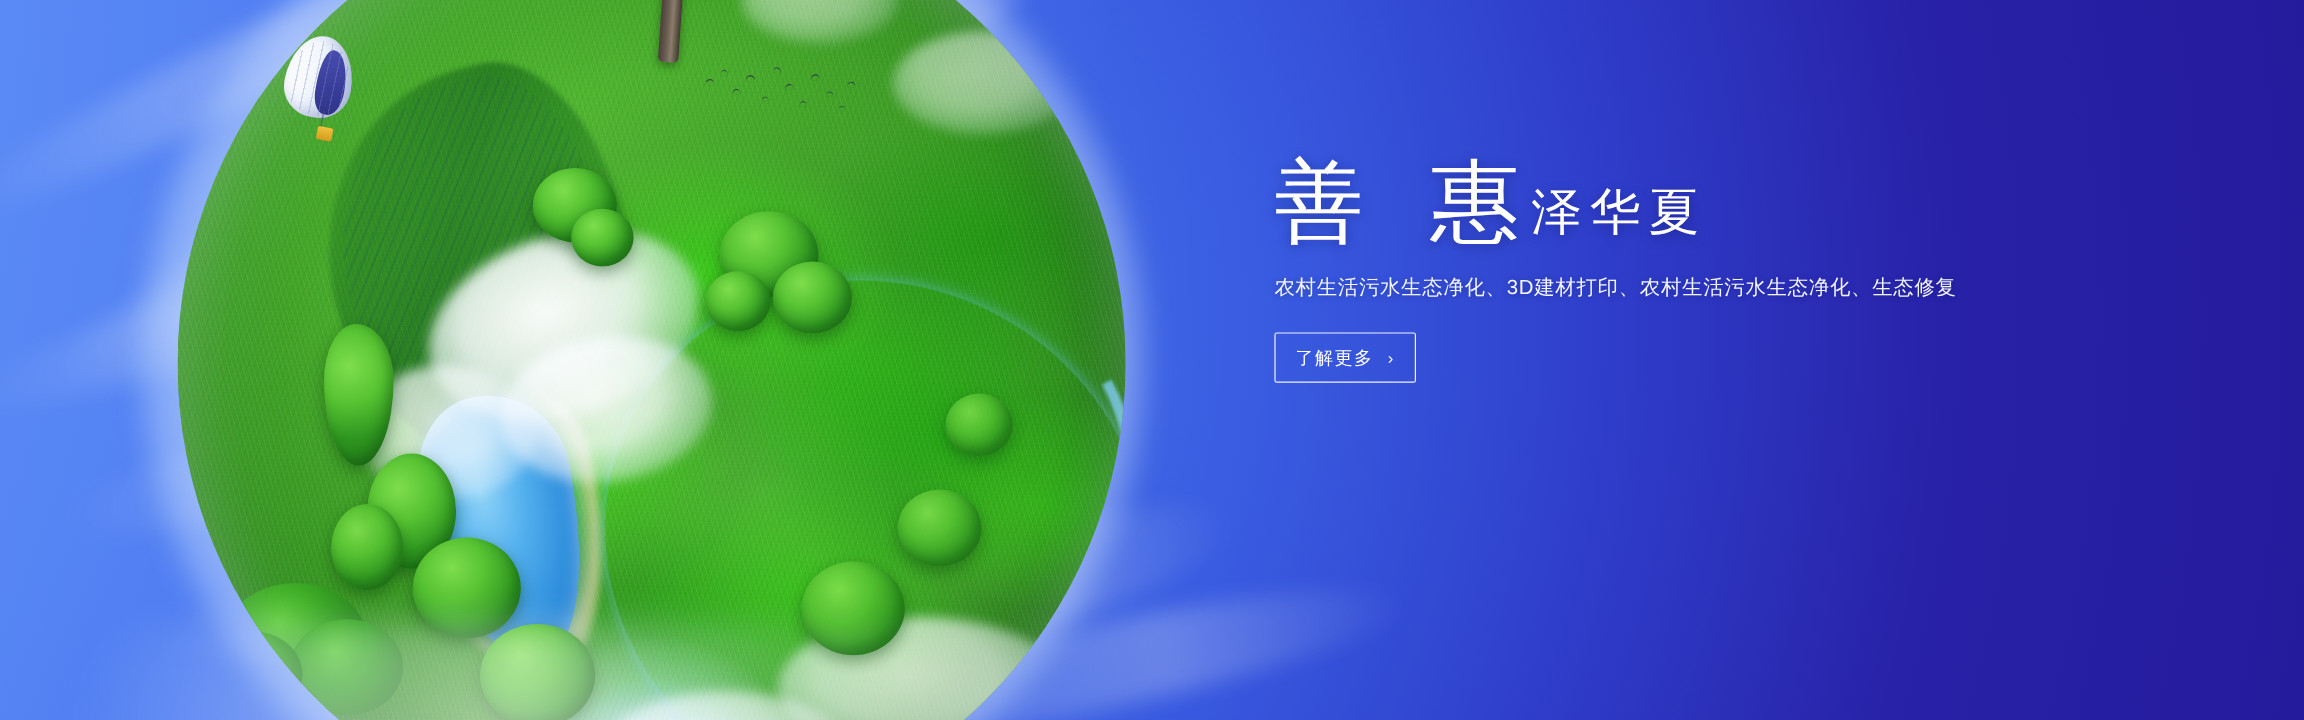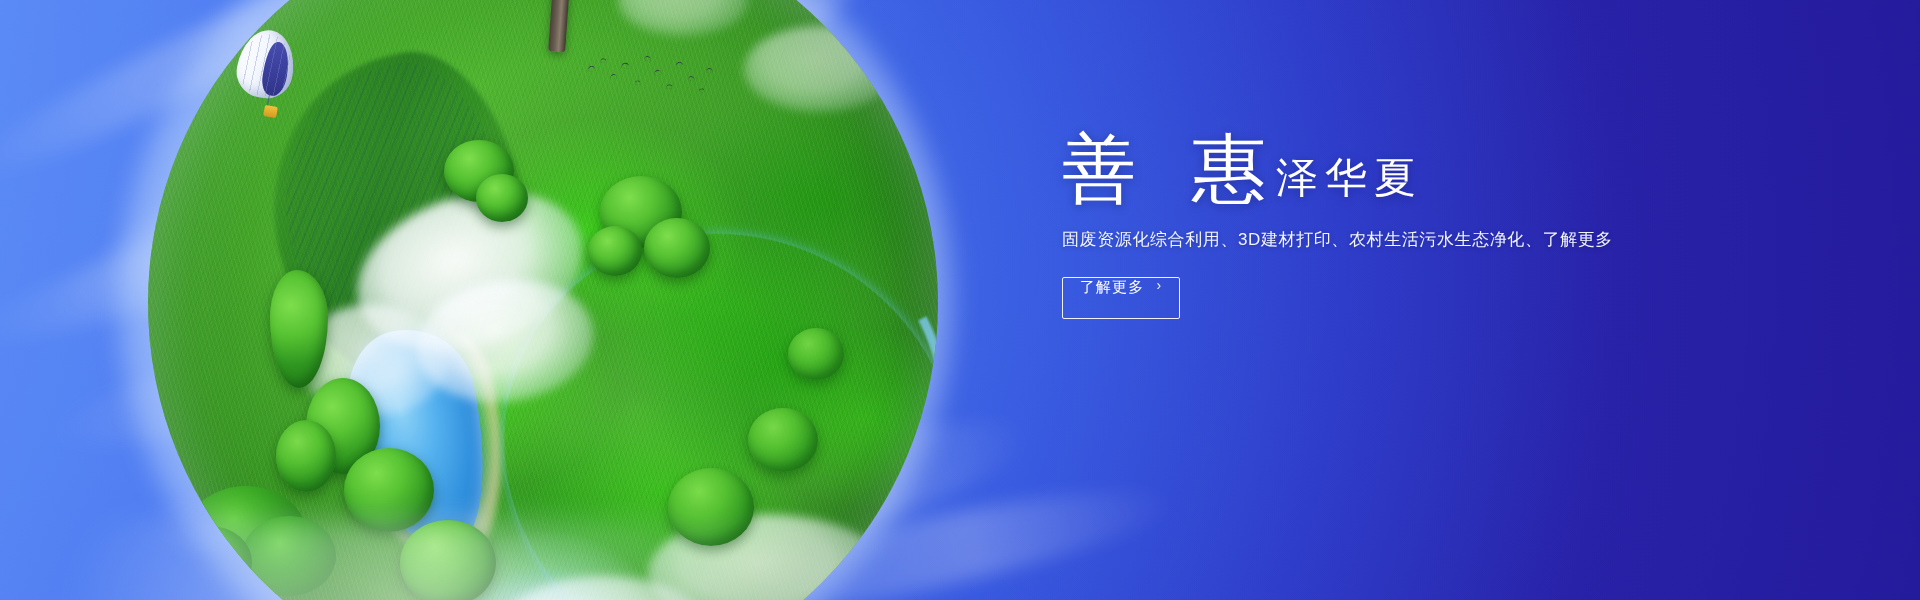--- a/index.html
+++ b/index.html
@@ -375,21 +375,21 @@
     font-size: 17px;
     font-weight: 400;
     letter-spacing: .6px;
     white-space: nowrap;
     text-shadow: 0 1px 5px rgba(10,12,70,.3);
   }
 
   .cta {
     margin-top: 26px;
     display: inline-flex;
-    align-items: flex-start;
+    align-items: center;
     justify-content: center;
     gap: 12px;
     width: 118px;
     height: 42px;
     padding: 0 10px;
     border: 1px solid rgba(255,255,255,.92);
     border-radius: 2px;
     background: transparent;
     color: #ffffff;
     font-size: 15px;
@@ -501,21 +501,21 @@
   <div class="content">
 
     <div class="headline">
       <span class="hl-big">善</span>
       <span class="hl-gap"></span>
       <span class="hl-big">惠</span>
       <span class="hl-small">泽华夏</span>
     </div>
 
 
-    <div class="desc">固废资源化综合利用、3D建材打印、农村生活污水生态净化、了解更多</div>
+    <div class="desc">农村生活污水生态净化、3D建材打印、农村生活污水生态净化、生态修复</div>
 
     <button class="cta">
       <span>了解更多</span>
       <span class="cta-arrow">›</span>
     </button>
 
   </div>
 </div>
 
 </body></html>

